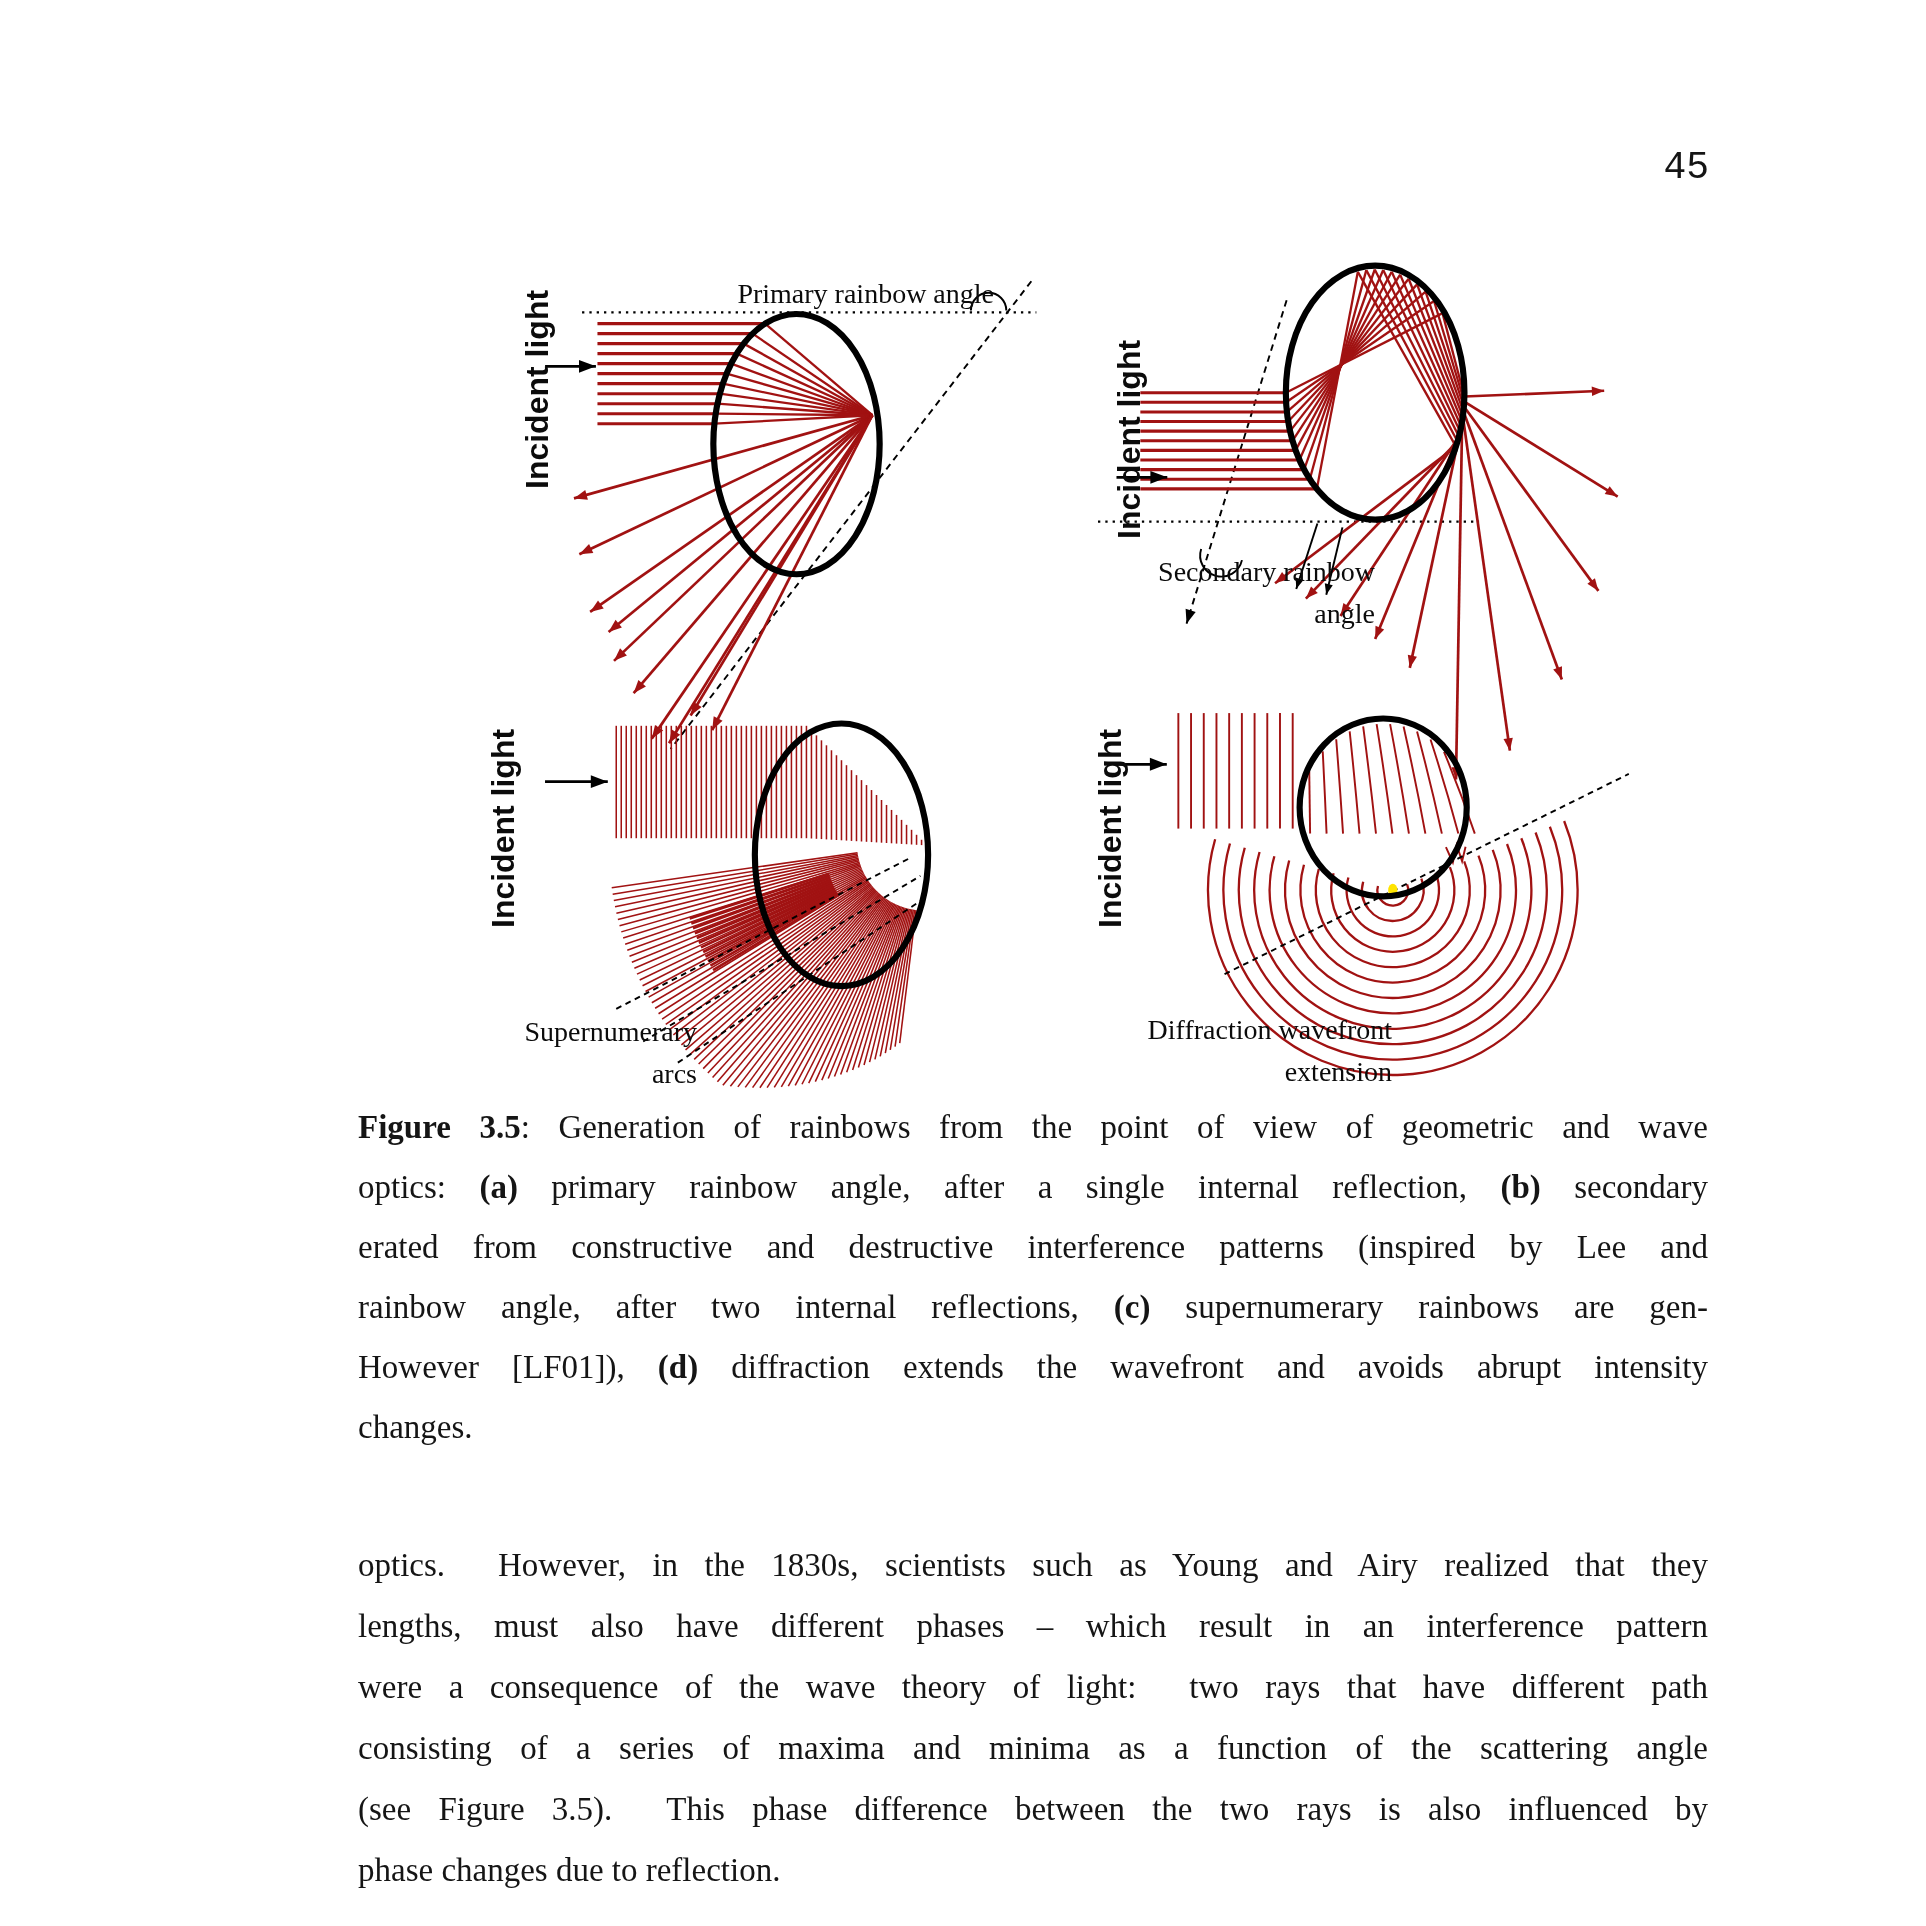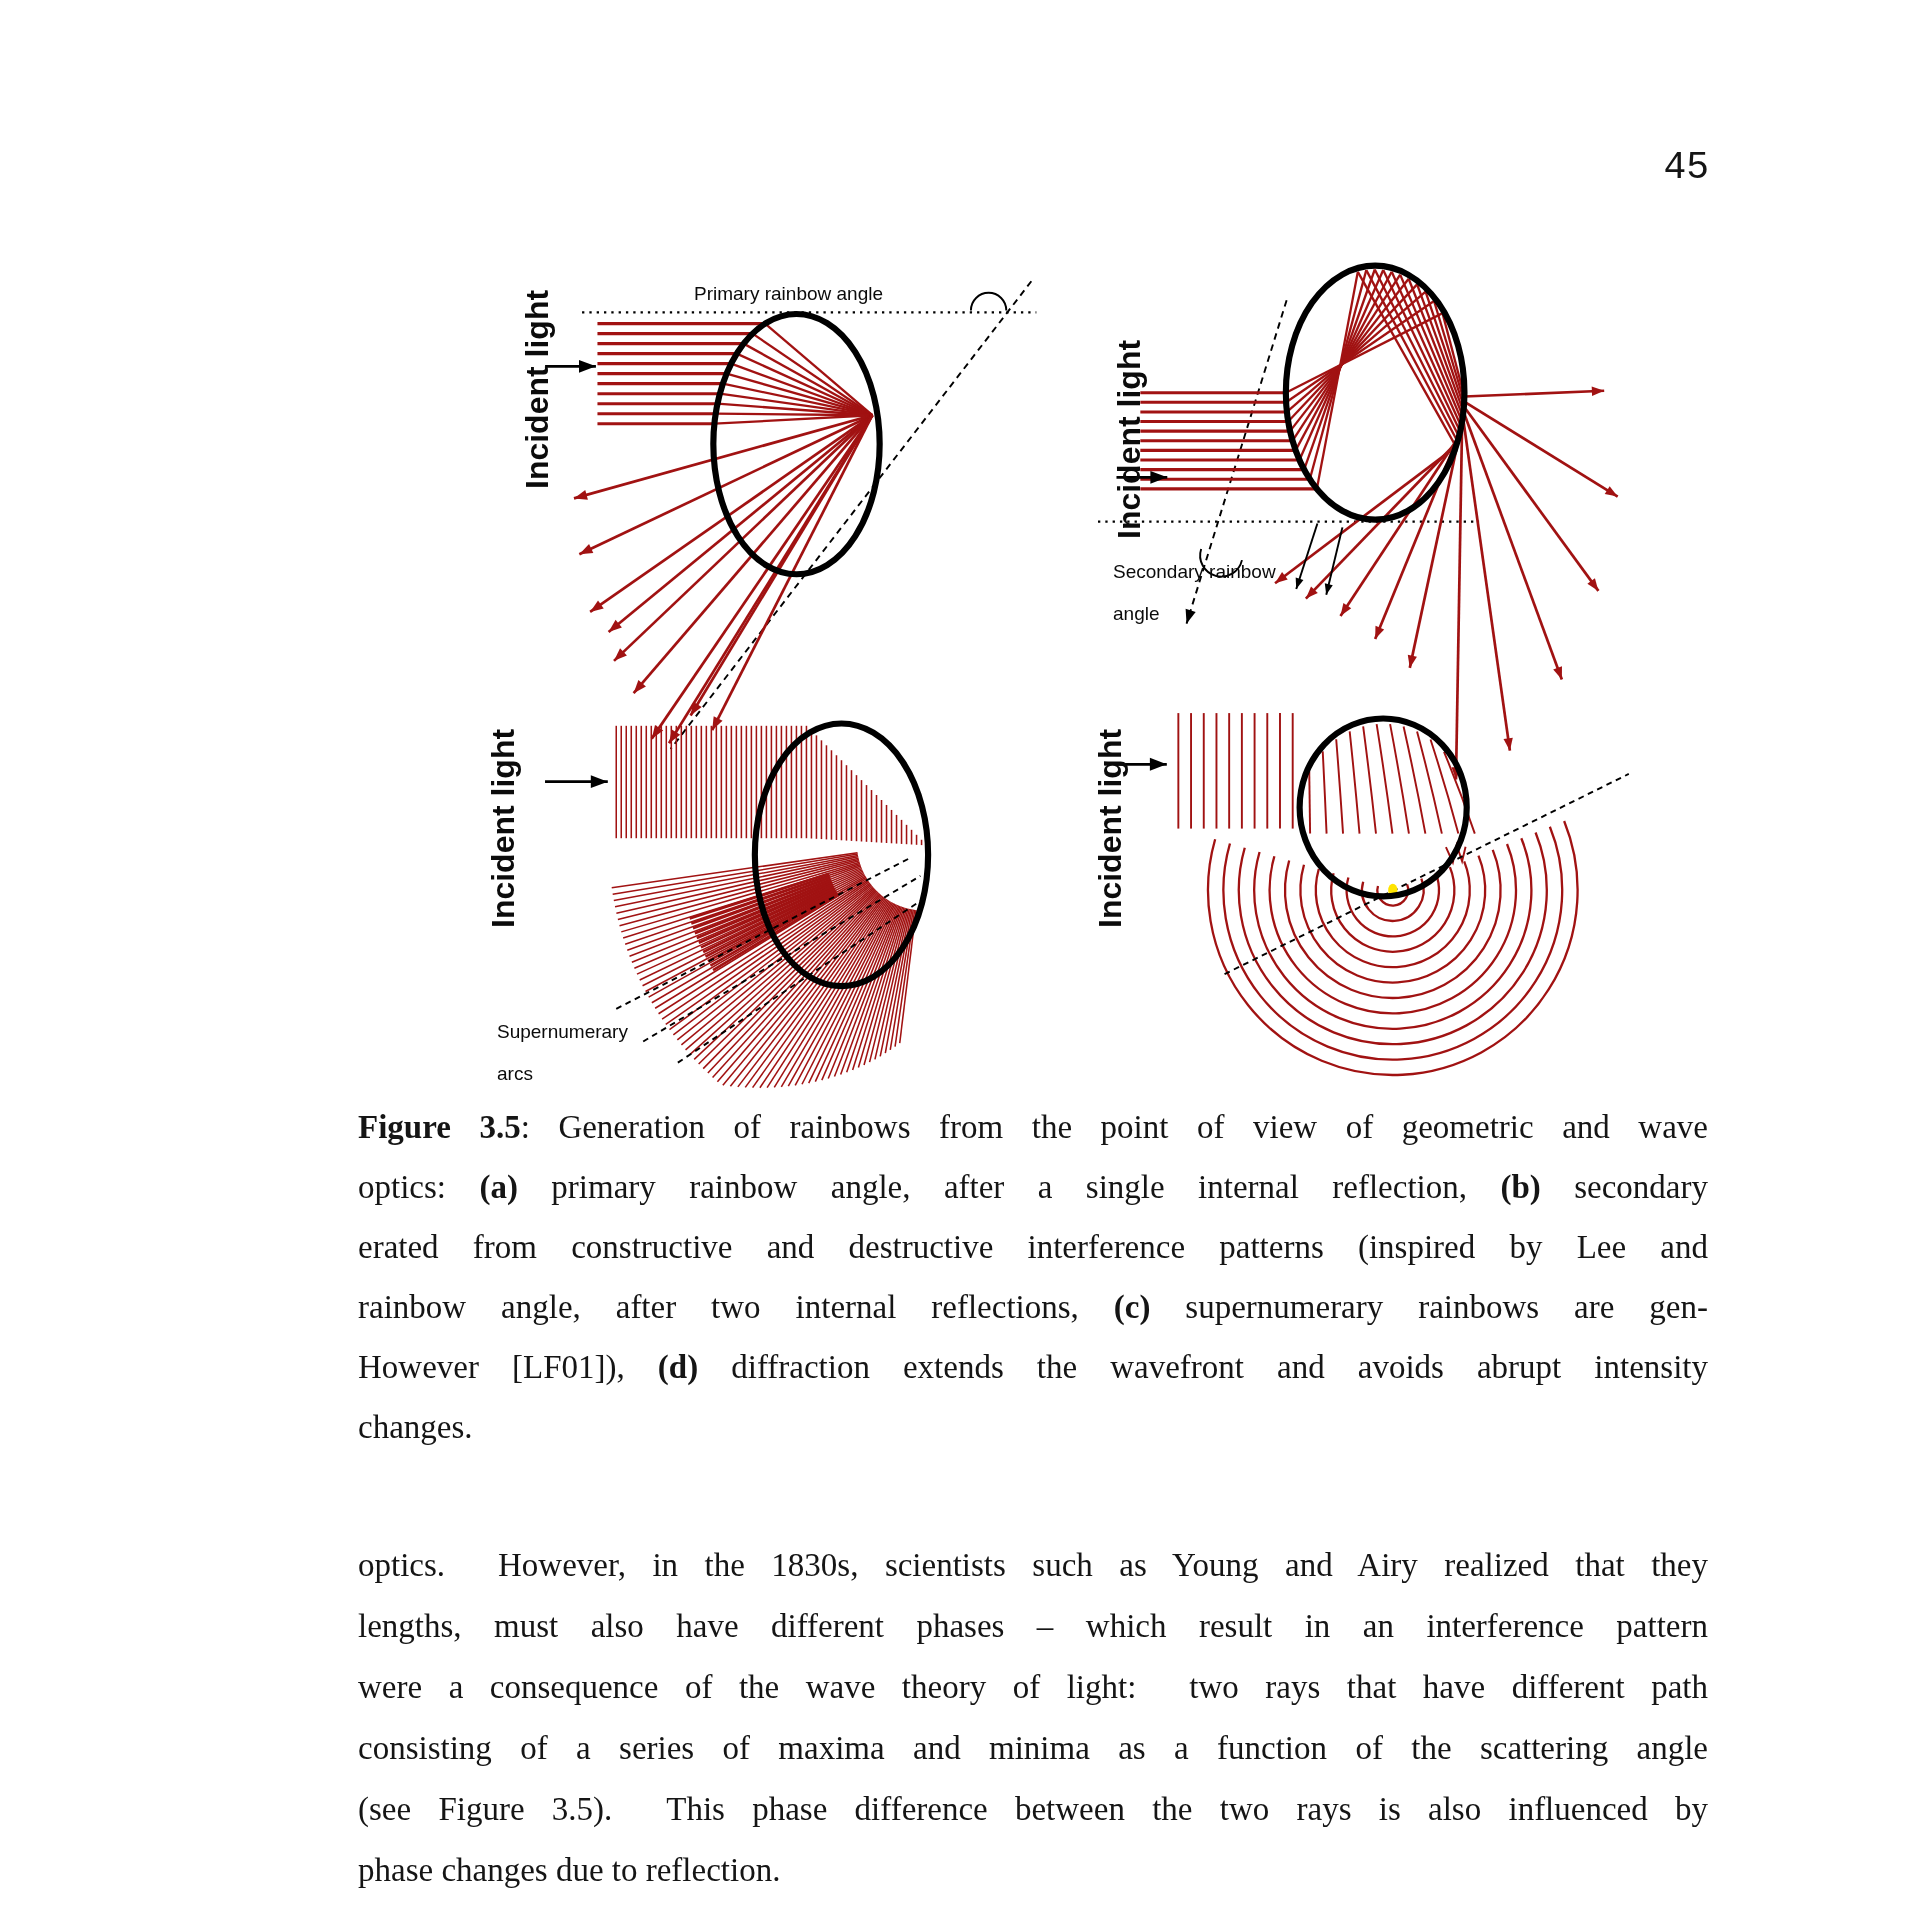--- a/index.html
+++ b/index.html
@@ -4,22 +4,22 @@
 <style>
   html,body{margin:0;padding:0;background:#ffffff;}
   #page{position:relative;width:1965px;height:2542px;background:#ffffff;overflow:hidden;
         font-family:"Liberation Serif", serif;color:#151515;}
   #page-number{position:absolute;top:146px;right:256px;font-size:38px;font-family:Liberation Mono, monospace;}
   .panel{position:absolute;}
   .panel svg{position:absolute;left:0;top:0;overflow:visible;}
   .vlabel{position:absolute;transform:rotate(-90deg);transform-origin:left top;
           white-space:nowrap;font-family:"Liberation Sans", sans-serif;
           font-weight:bold;font-size:32px;color:#0b0b0b;}
-  .dlabel{position:absolute;text-align:left;font-family:Liberation Sans, sans-serif;
-          font-size:19px;color:#0b0b0b;line-height:42px;}
+  .dlabel{position:absolute;text-align:right;font-family:Liberation Serif, serif;
+          font-size:28px;color:#0b0b0b;line-height:42px;}
   .textblock{position:absolute;left:358px;width:1350px;font-size:33px;}
   .caption{line-height:60px;}
   .bodytext{line-height:61px;}
   .tline{text-align:justify;text-align-last:justify;height:inherit;overflow:hidden;white-space:pre-wrap;}
   .caption .tline{height:60px;}
   .bodytext .tline{height:61px;}
   .tline.last{text-align-last:auto;}
   .b{font-weight:bold;}
 </style>
 </head>
@@ -399,20 +399,24 @@
         </g>
         <g>
           <line x1="148" y1="185" x2="280" y2="185" stroke="#000000" stroke-width="7" fill="none"></line>
           <polygon points="280,185 236,201.72 236,168.28" fill="#000000"></polygon>
         </g>
         <g>
           <ellipse cx="842" cy="297" rx="217" ry="231" fill="none" stroke="#000000" stroke-width="16"></ellipse>
         </g>
       </svg>
     <div class="vlabel" style="left:33px;top:235px;">Incident light</div>
+    <div class="dlabel" style="left:40px;top:316px;width:293px;">
+      <div>Diffraction wavefront</div>
+      <div>extension</div>
+    </div>
   </div>
 
   <div class="textblock caption" id="caption" style="top:1097px;">
       <div class="tline"><span class="b">Figure 3.5</span><span>: Generation of rainbows from the point of view of geometric and wave</span></div>
       <div class="tline"><span>optics: </span><span class="b">(a)</span><span> primary rainbow angle, after a single internal reflection, </span><span class="b">(b)</span><span> secondary</span></div>
       <div class="tline"><span>erated from constructive and destructive interference patterns (inspired by Lee and</span></div>
       <div class="tline"><span>rainbow angle, after two internal reflections, </span><span class="b">(c)</span><span> supernumerary rainbows are gen-</span></div>
       <div class="tline"><span>However [LF01]), </span><span class="b">(d)</span><span> diffraction extends the wavefront and avoids abrupt intensity</span></div>
       <div class="tline last"><span>changes.</span></div>
     </div>

